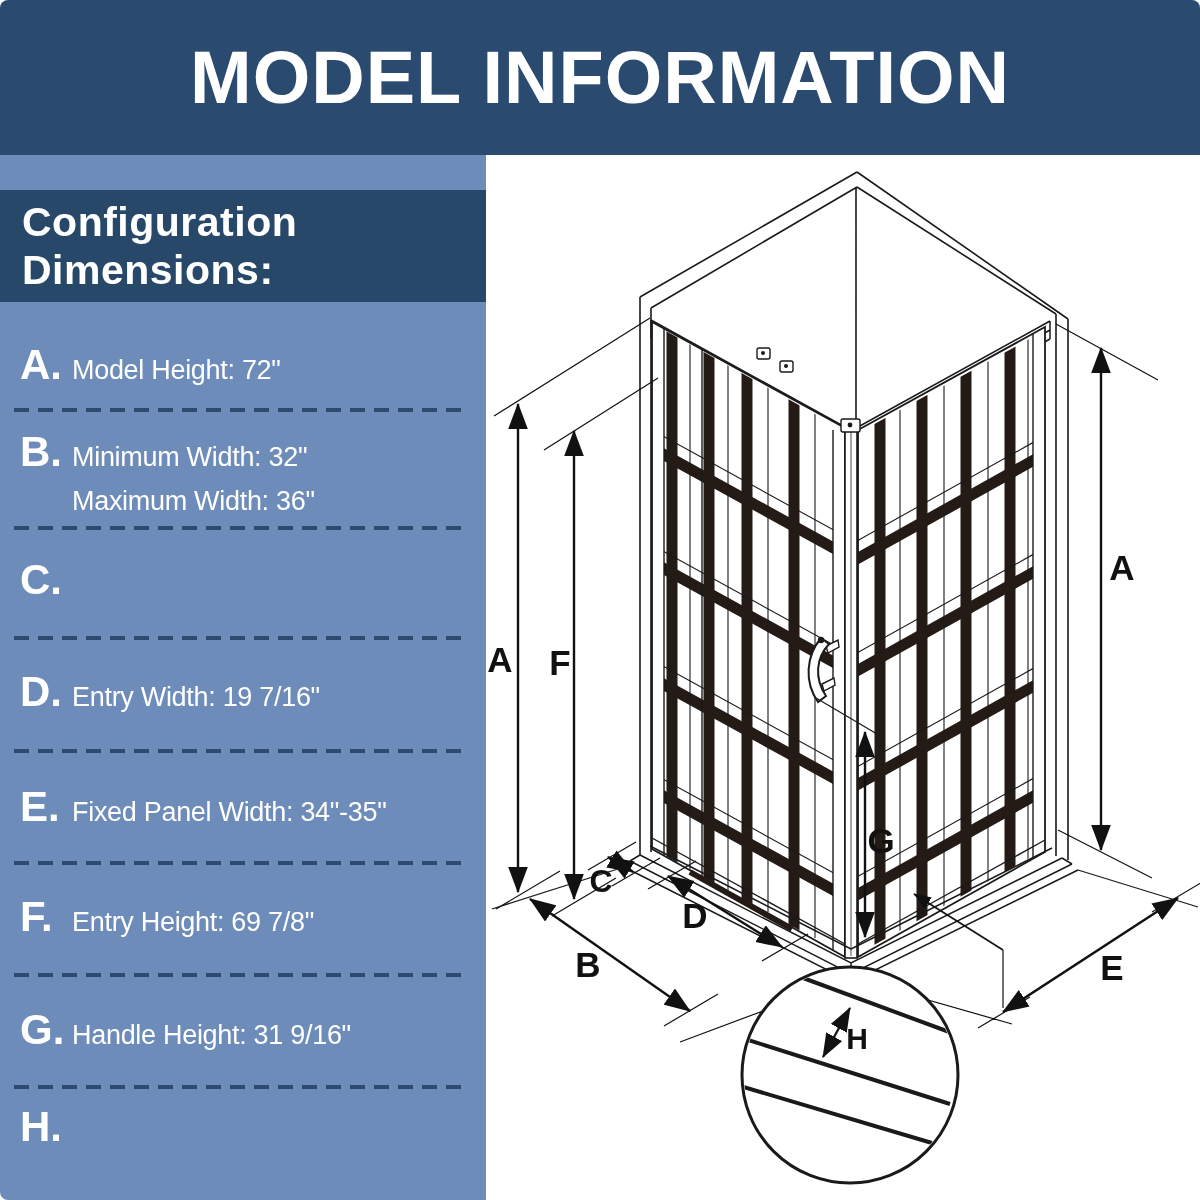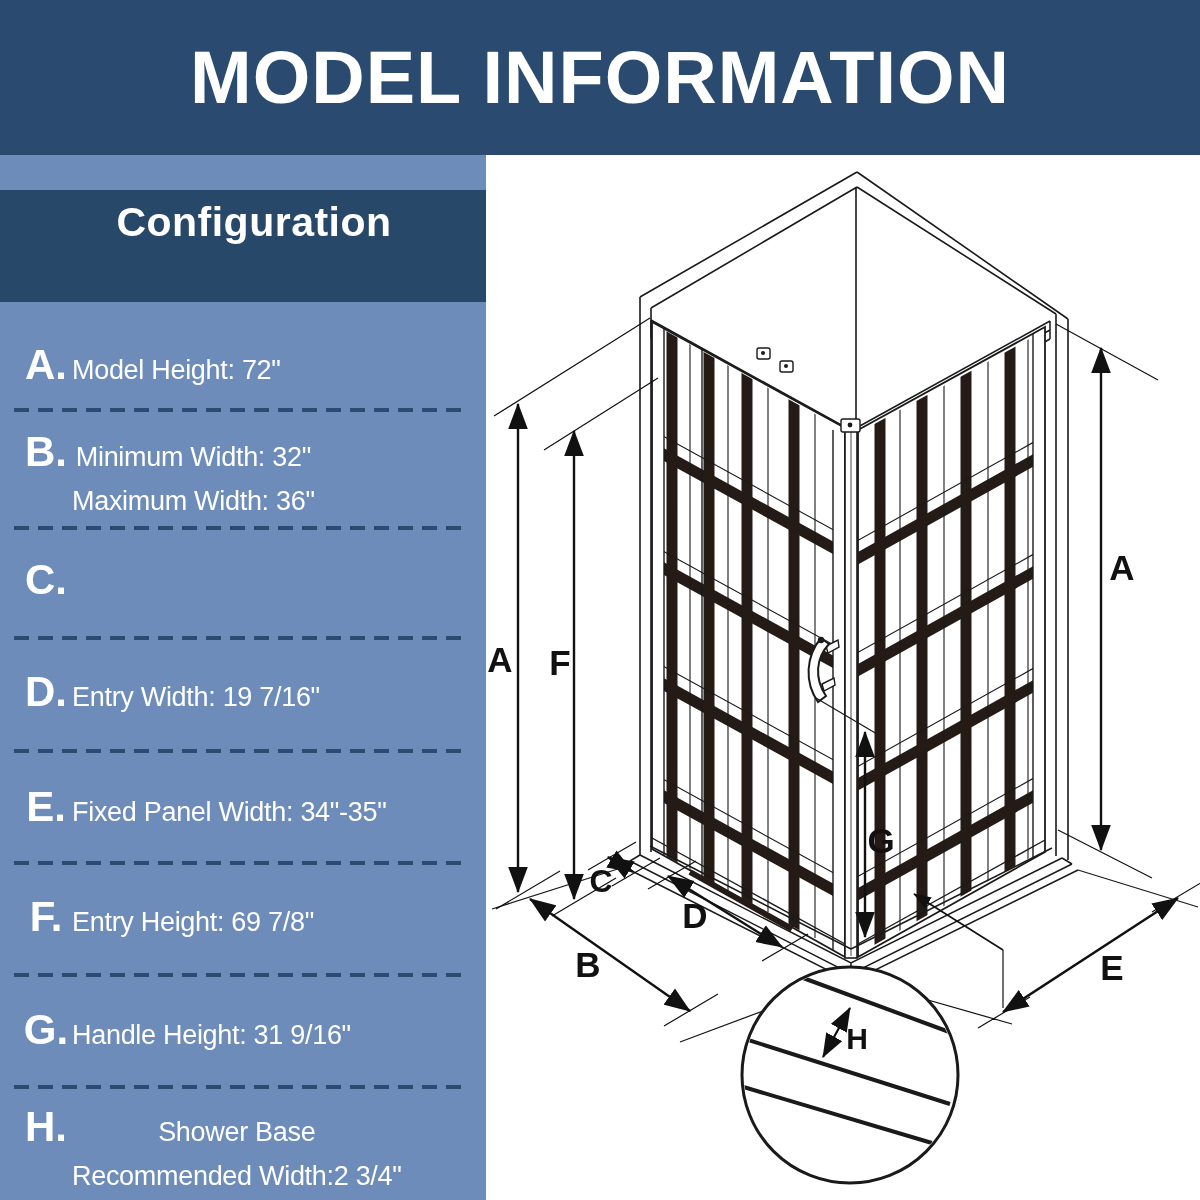--- a/index.html
+++ b/index.html
@@ -5,35 +5,35 @@
   :root{
     --header-navy:#2a4a6f;
     --banner-navy:#274868;
     --sidebar-blue:#6d8cb9;
     --dash-navy:#2d4b70;
     --text-white:#ffffff;
     --line-black:#1a1a1a;
   }
   *{margin:0;padding:0;box-sizing:border-box;}
   body{font-family:"Liberation Sans",sans-serif;background:#fff;}
-  .page{width:1200px;height:1200px;overflow:hidden;position:relative;background:#fff;}
+  .page{width:1200px;height:1200px;overflow:hidden;position:relative;background:#fff;border-radius:8px;}
 
   .page-header{
     height:155px;background:var(--header-navy);
     display:flex;align-items:center;justify-content:center;
   }
   .page-header h1{
     color:var(--text-white);font-size:74px;font-weight:bold;letter-spacing:1px;
   }
 
   .content{display:flex;height:1045px;position:relative;}
 
   .sidebar{
     width:486px;height:100%;background:var(--sidebar-blue);
-    position:relative;flex:0 0 486px;text-align:center;
+    position:relative;flex:0 0 486px;
   }
   .title-banner{
     position:absolute;top:35px;left:0;width:486px;height:112px;
     background:var(--banner-navy);color:var(--text-white);
     padding:8px 0 0 22px;
   }
   .title-banner div{font-size:41px;font-weight:bold;line-height:48px;letter-spacing:.5px;}
 
   .dim-item{
     position:absolute;left:20px;right:12px;display:flex;align-items:flex-start;
@@ -62,20 +62,21 @@
 
   <div class="page-header">
     <h1>MODEL INFORMATION</h1>
   </div>
 
   <div class="content">
 
     <div class="sidebar">
       <div class="title-banner">
         <div>Configuration</div>
+        <div>Dimensions:</div>
       </div>
 
       <div class="dim-item" style="top:188px">
         <span class="dim-letter">A.</span>
         <div class="dim-lines">
             <div class="dim-line">Model Height: 72"</div>
           </div>
       </div>
       <div class="separator" style="top:253px"></div>
 
@@ -120,24 +121,20 @@
       <div class="dim-item" style="top:853px">
         <span class="dim-letter">G.</span>
         <div class="dim-lines">
             <div class="dim-line">Handle Height: 31 9/16"</div>
           </div>
       </div>
       <div class="separator" style="top:930px"></div>
 
       <div class="dim-item" style="top:950px">
         <span class="dim-letter">H.</span>
-        <div class="dim-lines">
-            <div class="dim-line">Shower Base</div>
-            <div class="dim-line">Recommended Width:2 3/4"</div>
-          </div>
       </div>
     </div>
 
     <div class="canvas">
       <svg width="714" height="1045" viewBox="486 155 714 1045" fill="none" stroke-linecap="butt">
         <defs>
           <marker id="ah" viewBox="0 0 12 9" refX="11.5" refY="4.5" markerWidth="11" markerHeight="8.5" orient="auto-start-reverse">
             <path d="M0 0 L12 4.5 L0 9 z" fill="#111" stroke="none"></path>
           </marker>
           <clipPath id="clipL">

